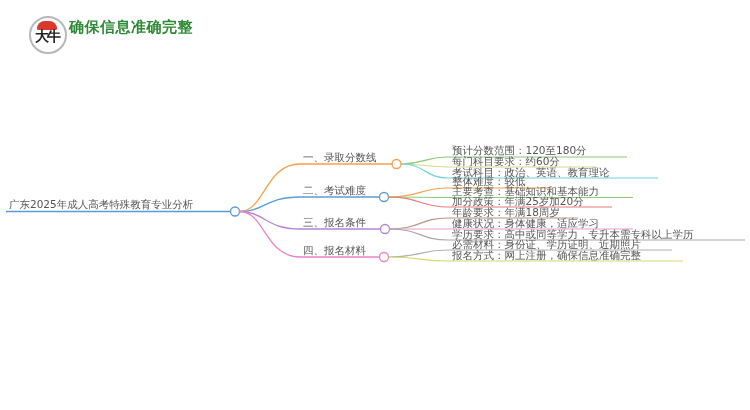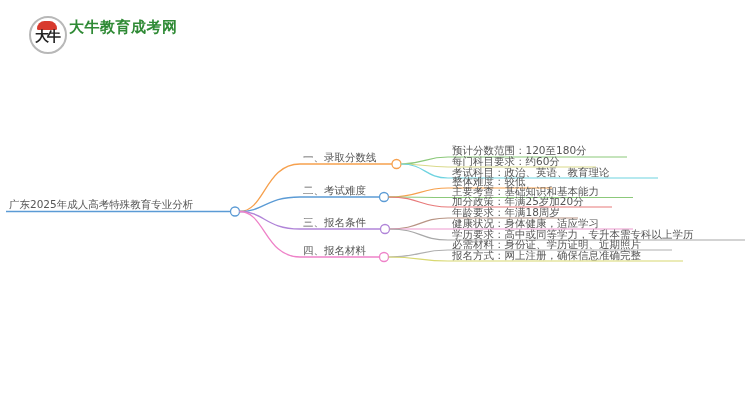--- a/index.html
+++ b/index.html
@@ -18,21 +18,21 @@
   .tr { font-size:10.5px; fill:#555; }
 </style>
 </head>
 <body>
 
 <div class="logo">
   <div class="logo-badge">
     <div class="red"></div>
     <div class="glyph">大牛</div>
   </div>
-  <div class="logo-title">大牛教育成考网</div>
+  <div class="logo-title">确保信息准确完整</div>
 </div>
 
 <svg width="750" height="410" viewBox="0 0 750 410">
 
   <g>
     <text class="t" x="9" y="208">广东2025年成人高考特殊教育专业分析</text>
     <line x1="6" y1="211.5" x2="230" y2="211.5" stroke="#5b9bd5" stroke-width="1.3"></line>
     <circle cx="235" cy="211.5" r="4.5" fill="#fff" stroke="#5b9bd5" stroke-width="1.3"></circle>
   </g>
 

